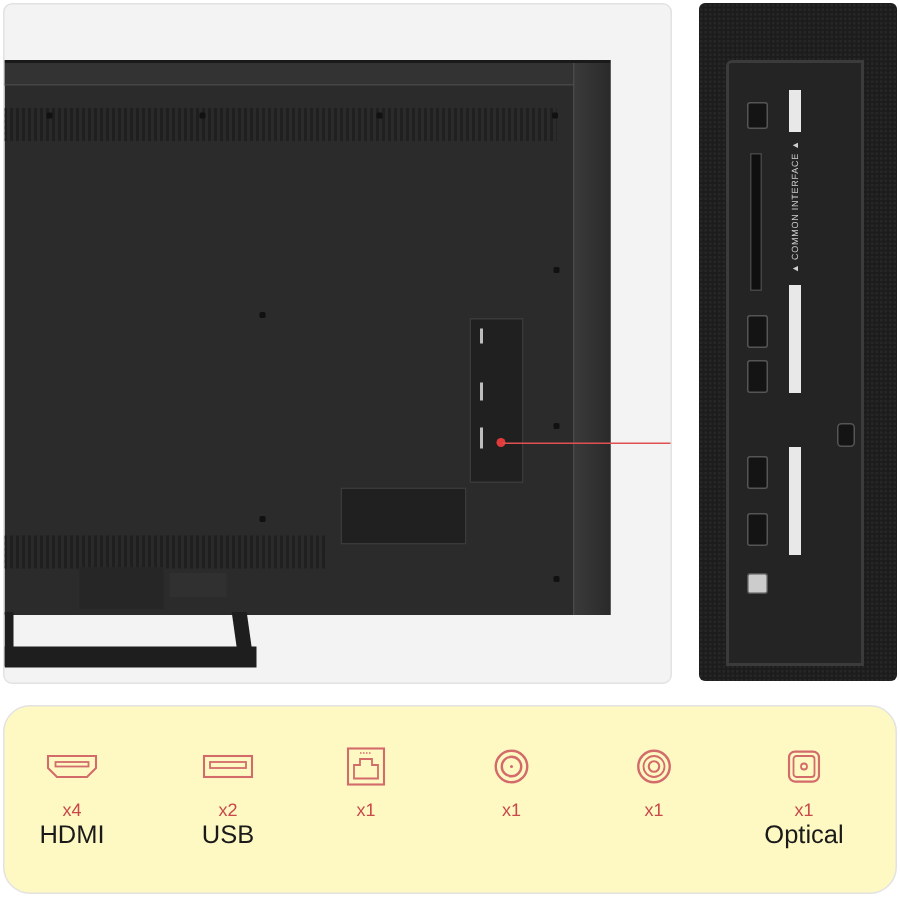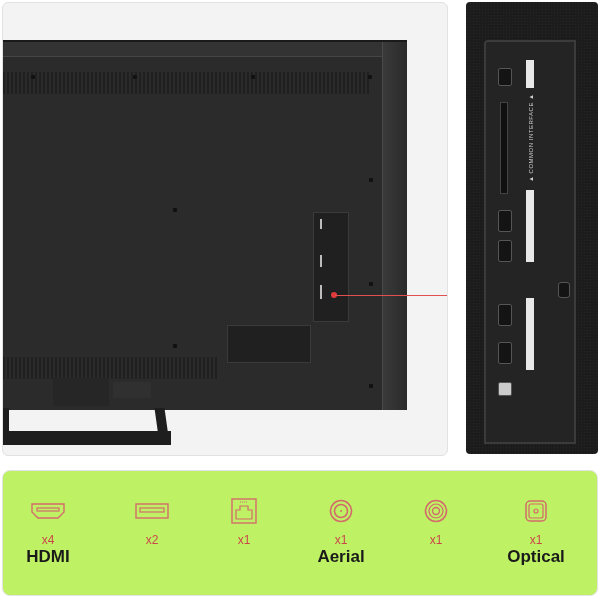--- a/index.html
+++ b/index.html
@@ -15,25 +15,25 @@
   .red-dot{position:absolute;width:6px;height:6px;border-radius:50%;background:#e03a3a;}
   .red-line{position:absolute;height:1px;background:#e05050;}
   .stand{position:absolute;background:#1e1e1f;}
   .panel-zoom{position:absolute;left:466px;top:2px;width:132px;height:452px;background:#1c1c1d;border-radius:4px;overflow:hidden;
     background-image:radial-gradient(#262627 1px,transparent 1px);background-size:3px 3px;}
   .recess{position:absolute;left:18px;top:38px;width:88px;height:400px;background:#242425;border:2px solid #3b3b3c;border-radius:4px 0 0 0;}
   .hdmi-port{position:absolute;width:12px;height:20px;background:#141414;border:1px solid #555;border-radius:2px;}
   .label-strip{position:absolute;width:8px;background:#e8e8e8;}
   .ci-slot{position:absolute;width:6px;height:90px;background:#0f0f0f;border:1px solid #444;}
   .ci-text{position:absolute;color:#cfcfcf;font-size:6px;letter-spacing:.5px;transform:rotate(-90deg);transform-origin:left top;white-space:nowrap;}
-  .panel-bottom{position:absolute;left:2px;top:470px;width:594px;height:124px;background:#bef264;border:1px solid #e2e2e2;border-radius:8px;}
+  .panel-bottom{position:absolute;left:2px;top:470px;width:594px;height:124px;background:#fef9c3;border:1px solid #e2e2e2;border-radius:18px;}
   .conn{position:absolute;top:26px;width:90px;text-align:center;}
   .conn .icon{height:28px;display:flex;justify-content:center;align-items:center;}
   .conn .count{margin-top:8px;color:#c9484a;font-size:12px;line-height:14px;}
-  .conn .name{color:#1a1a1a;font-size:17px;font-weight:bold;line-height:20px;}
+  .conn .name{color:#1a1a1a;font-size:17px;font-weight:normal;line-height:20px;}
 </style>
 </head>
 <body>
 
 <div class="panel-main">
   <div class="tv-frame">
     <div class="tv-bezel-top"></div>
     <div class="tv-bezel-right"></div>
     <div class="vent" style="left:0;top:30px;width:368px;"></div>
     <div class="vent" style="left:0;top:315px;width:214px;"></div>
@@ -91,41 +91,41 @@
     <div class="name">HDMI</div>
   </div>
   <div class="conn" style="left:104px">
     <div class="icon">
       <svg width="34" height="16" viewBox="0 0 34 16">
           <rect x="1" y="1" width="32" height="14" fill="none" stroke="#d36b6b" stroke-width="1.4"></rect>
           <rect x="5" y="5" width="24" height="4" fill="none" stroke="#d36b6b" stroke-width="1.2"></rect>
         </svg>
     </div>
     <div class="count">x2</div>
+    <div class="name">USB</div>
   </div>
   <div class="conn" style="left:196px">
     <div class="icon">
       <svg width="26" height="26" viewBox="0 0 26 26">
           <rect x="1" y="1" width="24" height="24" fill="none" stroke="#d36b6b" stroke-width="1.4"></rect>
           <path d="M5 21V12h4V8h8v4h4v9z" fill="none" stroke="#d36b6b" stroke-width="1.2"></path>
           <path d="M9 4h8" stroke="#d36b6b" stroke-width="1" stroke-dasharray="1 1"></path>
         </svg>
     </div>
     <div class="count">x1</div>
   </div>
   <div class="conn" style="left:293px">
     <div class="icon">
       <svg width="24" height="24" viewBox="0 0 24 24">
           <circle cx="12" cy="12" r="10.5" fill="none" stroke="#d36b6b" stroke-width="1.6"></circle>
           <circle cx="12" cy="12" r="6.5" fill="none" stroke="#d36b6b" stroke-width="1.6"></circle>
           <circle cx="12" cy="12" r="1" fill="#d36b6b"></circle>
         </svg>
     </div>
     <div class="count">x1</div>
-    <div class="name">Aerial</div>
   </div>
   <div class="conn" style="left:388px">
     <div class="icon">
       <svg width="24" height="24" viewBox="0 0 24 24">
           <circle cx="12" cy="12" r="10.5" fill="none" stroke="#d36b6b" stroke-width="1.6"></circle>
           <circle cx="12" cy="12" r="7" fill="none" stroke="#d36b6b" stroke-width="1.2"></circle>
           <circle cx="12" cy="12" r="3.5" fill="none" stroke="#d36b6b" stroke-width="1.4"></circle>
         </svg>
     </div>
     <div class="count">x1</div>

